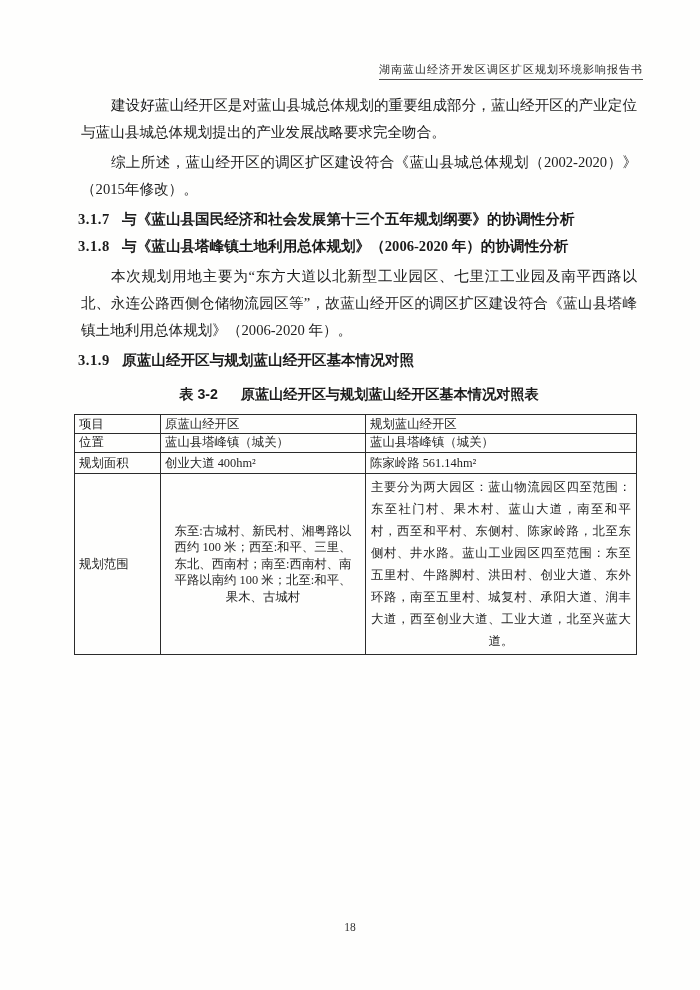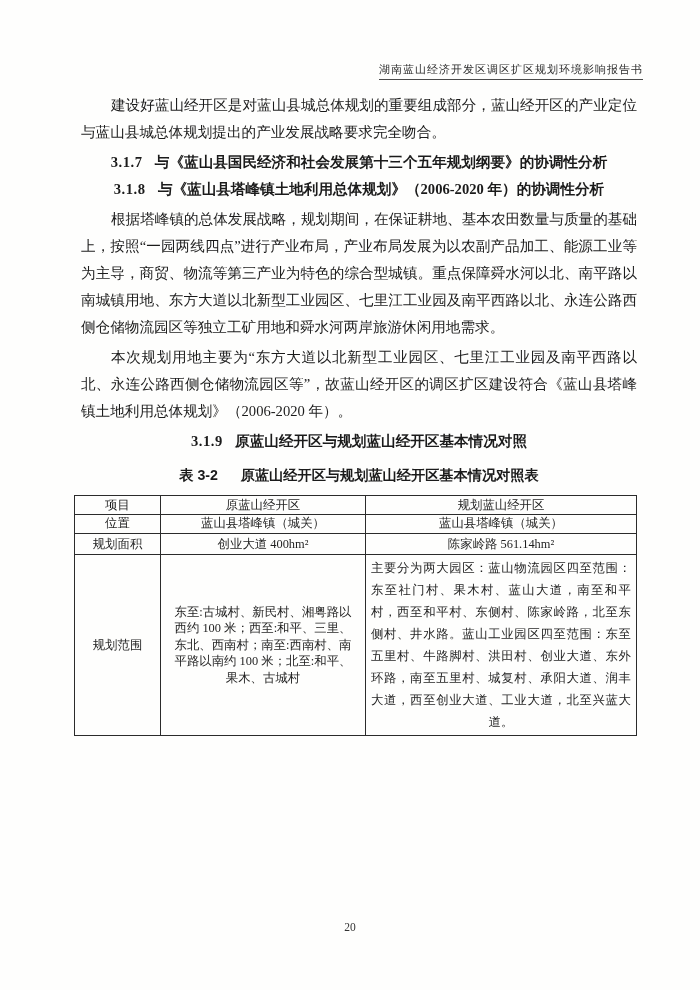--- a/index.html
+++ b/index.html
@@ -36,21 +36,21 @@
   .doc-body {
     position: absolute;
     left: 78px;
     top: 89px;
     width: 562px;
     font-size: 14.6px;
     line-height: 27px;
     text-align: justify;
   }
   .para { margin: 3px; text-indent: 2.05em; }
-  .section-heading { margin: 0; font-size: 14.6px; font-weight: 600; text-align: center; }
+  .section-heading { margin: 0; font-size: 14.6px; font-weight: 600; text-align: left; }
   .sec-num { margin-right: 0.85em; letter-spacing: 0.5px; }
 
   
   .table-caption {
     margin: 7px 0 6px 0;
     text-align: center;
     font-weight: bold;
     font-size: 14.2px;
     font-family: "Liberation Sans", "DejaVu Sans", sans-serif;
   }
@@ -64,21 +64,20 @@
     table-layout: fixed;
     font-size: 12.4px;
     color: #1e1e1e;
   }
   .cmp-table col.c1 { width: 86px; }
   .cmp-table col.c2 { width: 205px; }
   .cmp-table col.c3 { width: 271px; }
   .cmp-table th, .cmp-table td {
     border: 1px solid #2b2b2b;
     padding: 1px 4px;
-    text-align: center;
     vertical-align: middle;
     font-weight: normal;
     line-height: 16px;
   }
   .cmp-table tr.hdr-row   { height: 19px; }
   .cmp-table tr.row-loc   { height: 19px; font-family: Liberation Mono, monospace; }
   .cmp-table tr.row-area  { height: 21px; }
   .cmp-table tr.row-scope { height: 141px; }
   td.scope-left {
     text-align: center;
@@ -109,31 +108,31 @@
 <div class="page">
 
   <header class="doc-header">
     <span class="doc-header-title">湖南蓝山经济开发区调区扩区规划环境影响报告书</span>
   </header>
 
   <main class="doc-body">
 
     <p class="para">建设好蓝山经开区是对蓝山县城总体规划的重要组成部分，蓝山经开区的产业定位与蓝山县城总体规划提出的产业发展战略要求完全吻合。</p>
 
+    <p class="para">综上所述，蓝山经开区的调区扩区建设符合《蓝山县城总体规划（2002-2020）》（2015年修改）。</p>
 
     <h3 class="section-heading">
       <span class="sec-num">3.1.7</span><span class="sec-title">与《蓝山县国民经济和社会发展第十三个五年规划纲要》的协调性分析</span>
     </h3>
 
 
     <h3 class="section-heading">
       <span class="sec-num">3.1.8</span><span class="sec-title">与《蓝山县塔峰镇土地利用总体规划》（2006-2020 年）的协调性分析</span>
     </h3>
 
-    <p class="para">根据塔峰镇的总体发展战略，规划期间，在保证耕地、基本农田数量与质量的基础上，按照“一园两线四点”进行产业布局，产业布局发展为以农副产品加工、能源工业等为主导，商贸、物流等第三产业为特色的综合型城镇。重点保障舜水河以北、南平路以南城镇用地、东方大道以北新型工业园区、七里江工业园及南平西路以北、永连公路西侧仓储物流园区等独立工矿用地和舜水河两岸旅游休闲用地需求。</p>
 
     <p class="para">本次规划用地主要为“东方大道以北新型工业园区、七里江工业园及南平西路以北、永连公路西侧仓储物流园区等”，故蓝山经开区的调区扩区建设符合《蓝山县塔峰镇土地利用总体规划》（2006-2020 年）。</p>
 
     <h3 class="section-heading">
       <span class="sec-num">3.1.9</span><span class="sec-title">原蓝山经开区与规划蓝山经开区基本情况对照</span>
     </h3>
 
     <div class="table-caption">
       <span class="caption-label">表 3-2</span><span>原蓝山经开区与规划蓝山经开区基本情况对照表</span>
     </div>
@@ -166,16 +165,16 @@
           <td>规划范围</td>
           <td class="scope-left">东至:古城村、新民村、湘粤路以西约 100 米；西至:和平、三里、东北、西南村；南至:西南村、南平路以南约 100 米；北至:和平、果木、古城村</td>
           <td class="scope-right">主要分为两大园区：蓝山物流园区四至范围：东至社门村、果木村、蓝山大道，南至和平村，西至和平村、东侧村、陈家岭路，北至东侧村、井水路。蓝山工业园区四至范围：东至五里村、牛路脚村、洪田村、创业大道、东外环路，南至五里村、城复村、承阳大道、润丰大道，西至创业大道、工业大道，北至兴蓝大道。</td>
         </tr>
       </tbody>
     </table>
 
   </main>
 
   <footer class="doc-footer">
-    <span>20</span>
+    <span>18</span>
   </footer>
 
 </div>
 
 </body></html>

